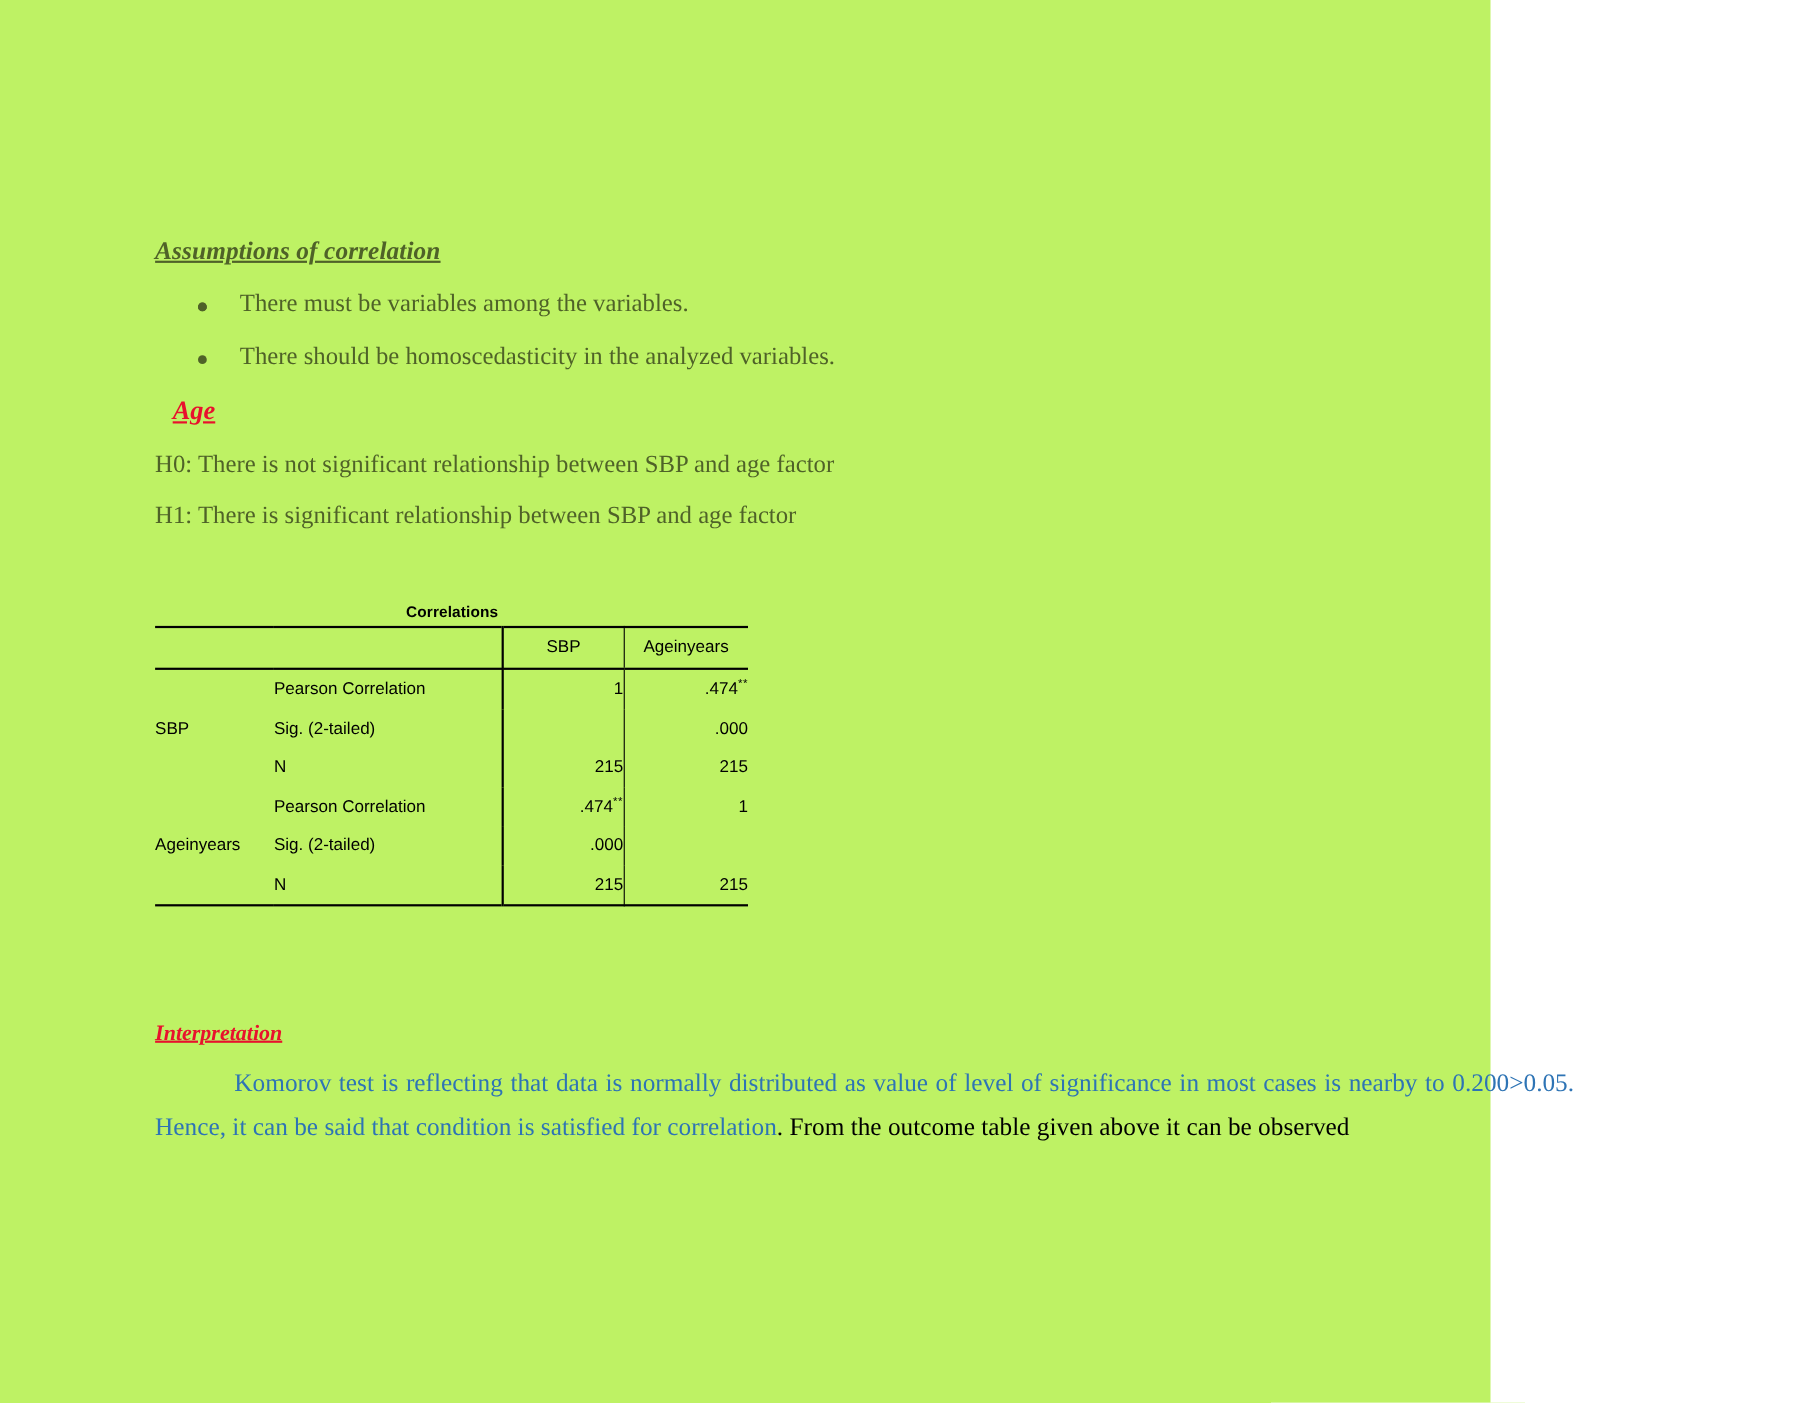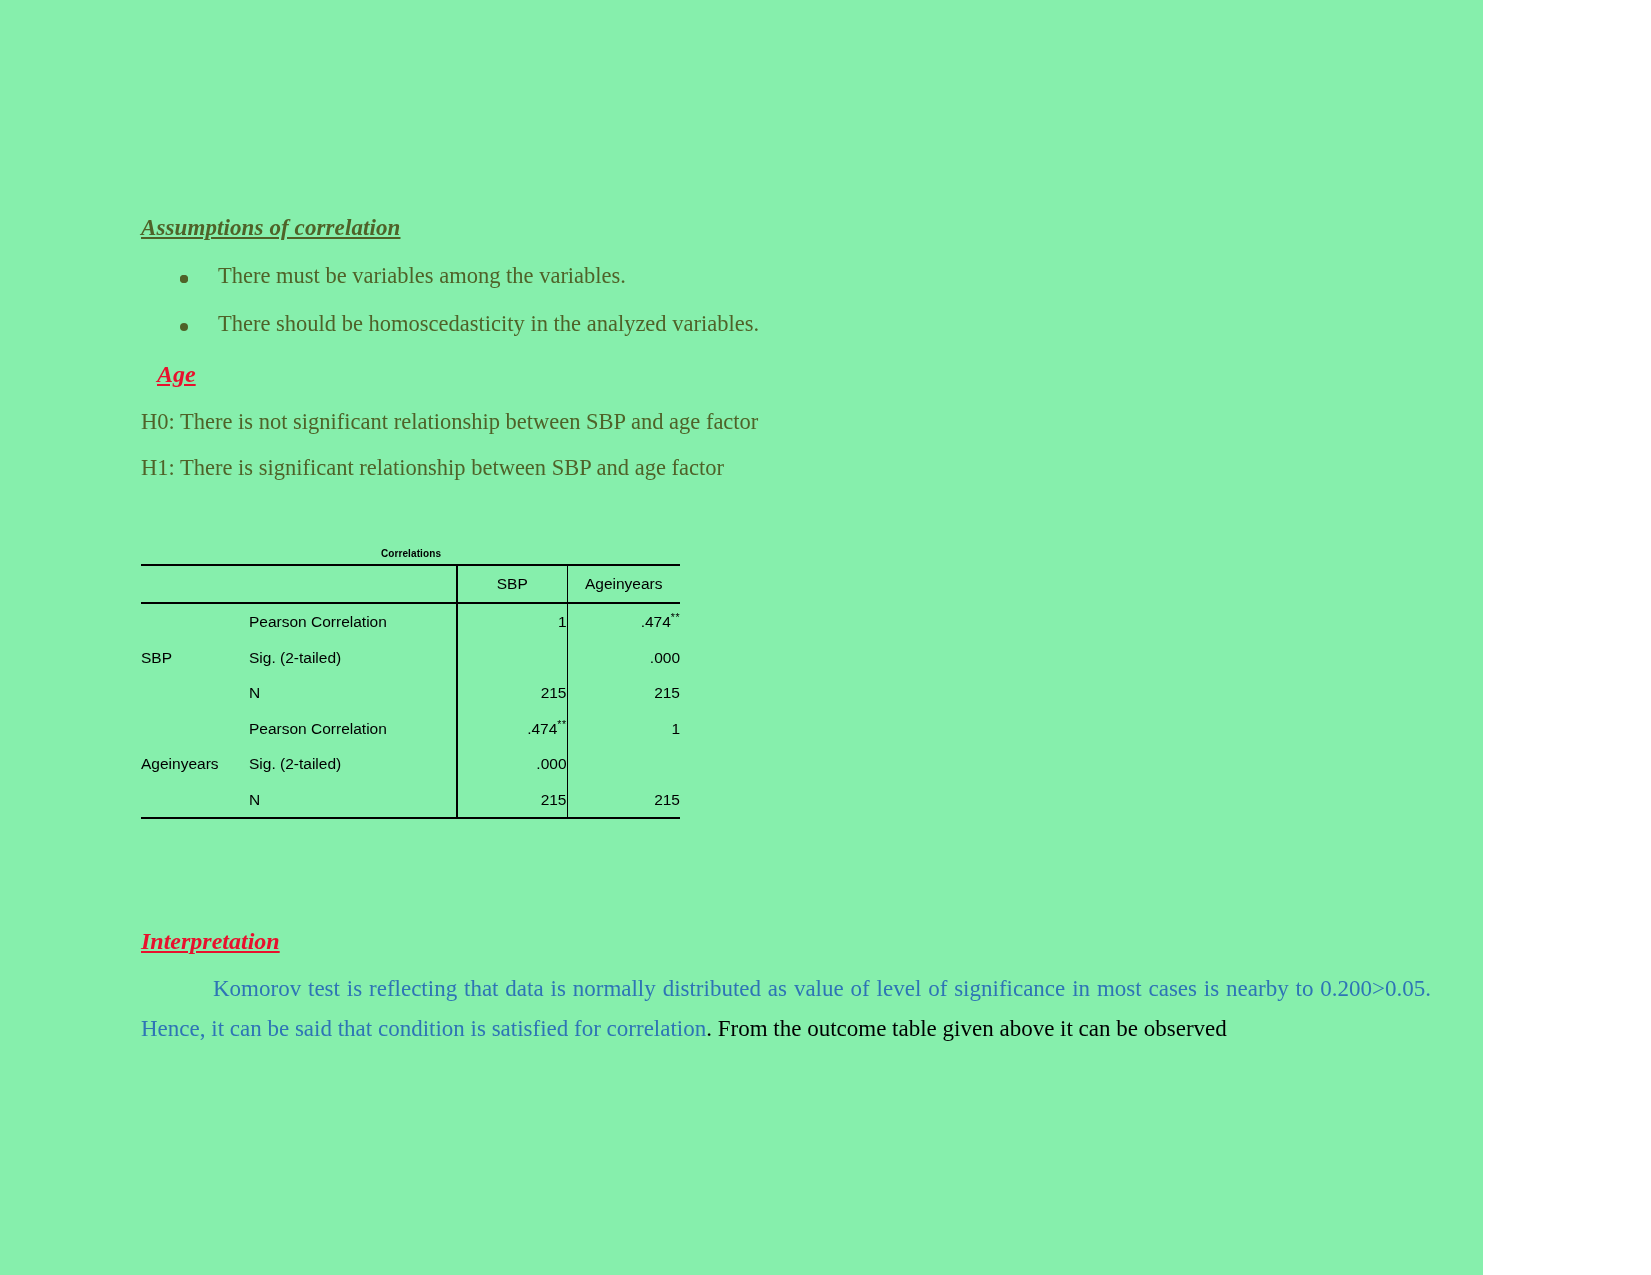--- a/index.html
+++ b/index.html
@@ -12,23 +12,23 @@
     width: 1651px;
     height: 1275px;
     font-family: "Liberation Serif", serif;
     color: #000000;
     position: relative;
     overflow: hidden;
   }
 
   .page {
     position: relative;
-    width: 1483px;
+    width: 1355px;
     height: 1275px;
-    background: #86efac;
+    background: #bef264;
   }
 
   .content {
     position: absolute;
     left: 141px;
     top: 215px;
     width: 1290px;
   }
 
   
@@ -87,21 +87,21 @@
 
   
   .spss-block {
     position: absolute;
     left: 141px;
     top: 548px;
     width: 540px;
   }
   .spss-title {
     font-family: "Liberation Sans", sans-serif;
-    font-size: 10px;
+    font-size: 14px;
     font-weight: bold;
     color: #000000;
     text-align: center;
     margin-bottom: 5px;
     letter-spacing: 0.1px;
   }
   table.spss {
     border-collapse: collapse;
     font-family: "Liberation Sans", sans-serif;
     font-size: 15.5px;
@@ -172,21 +172,21 @@
 
   
   .interp-block {
     position: absolute;
     left: 141px;
     top: 928px;
     width: 1290px;
   }
   .interp-head {
     font-family: "Liberation Serif", serif;
-    font-size: 24px;
+    font-size: 20px;
     font-weight: bold;
     font-style: italic;
     color: #E8112D;
     margin: 0 0 14px 0;
   }
   .interp-head span.u {
     text-decoration: underline;
   }
   .interp-para {
     font-size: 23px;

